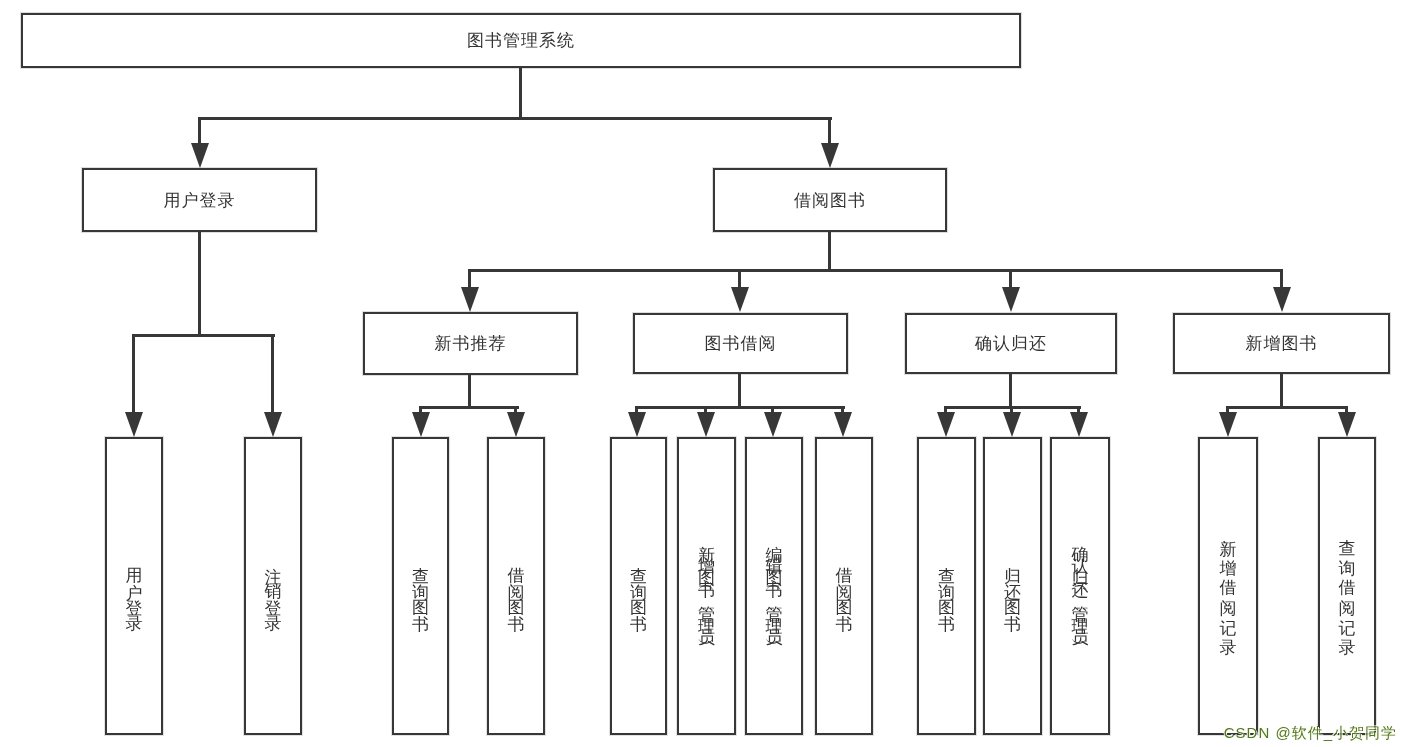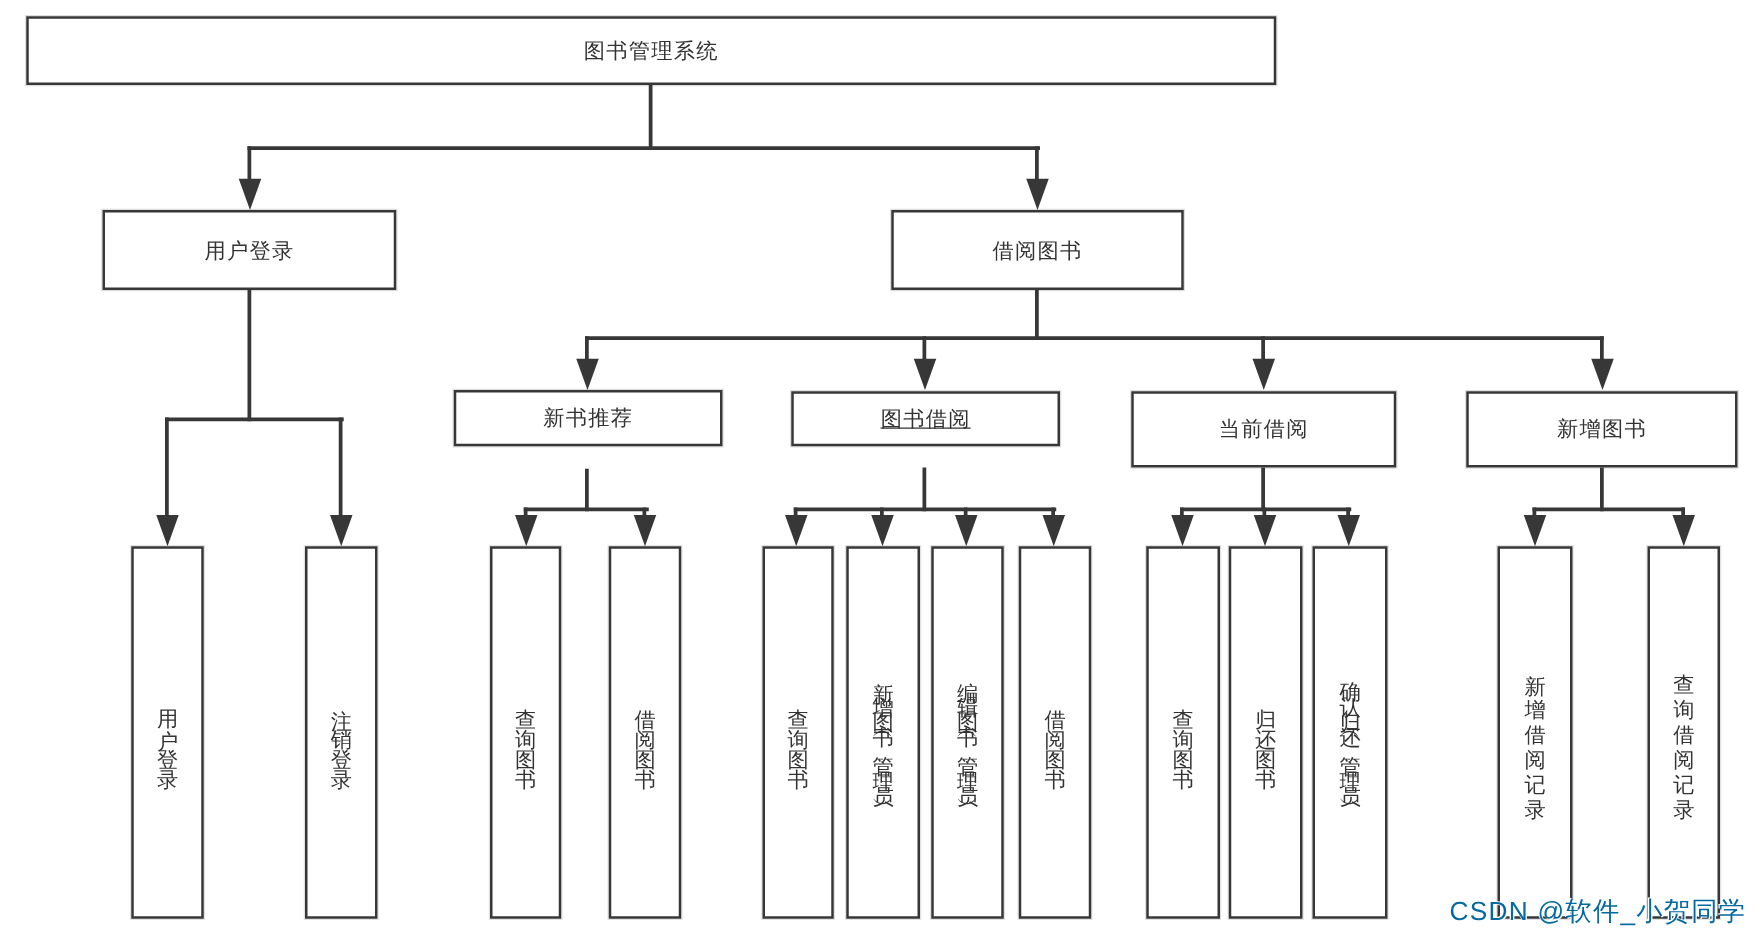--- a/index.html
+++ b/index.html
@@ -47,22 +47,22 @@
   .hline,.vline{position:absolute;background:#373737;}
   .arrow{
     position:absolute;width:0;height:0;
     border-left:9px solid transparent;
     border-right:9px solid transparent;
     border-top:25px solid #373737;
   }
   #watermark{
     position:absolute;
     right:8px;bottom:4px;
-    font-size:21px;
-    color:#0369a1;
+    font-size:15px;
+    color:#4d7c0f;
     text-shadow:1px 1px 0 #ffffff,-1px -1px 0 #ffffff;
     letter-spacing:1px;
   }
 </style>
 </head>
 <body>
 
 <div id="canvas">
 
   <div class="node" style="left:21px;top:13px;width:1000px;height:55px;">
@@ -70,30 +70,30 @@
   </div>
 
   <div class="node" style="left:82px;top:168px;width:235px;height:64px;">
     <span>用户登录</span>
   </div>
 
   <div class="node" style="left:713px;top:168px;width:234px;height:64px;">
     <span>借阅图书</span>
   </div>
 
-  <div class="node" style="left:363px;top:312px;width:215px;height:45px;">
+  <div class="node" style="left:363px;top:312px;width:215px;height:63px;">
     <span>新书推荐</span>
   </div>
 
-  <div class="node" style="left:633px;top:313px;width:215px;height:44px;text-decoration:underline;">
+  <div class="node" style="left:633px;top:313px;width:215px;height:61px;">
     <span>图书借阅</span>
   </div>
 
   <div class="node" style="left:905px;top:313px;width:212px;height:61px;">
-    <span>当前借阅</span>
+    <span>确认归还</span>
   </div>
 
   <div class="node" style="left:1173px;top:313px;width:217px;height:61px;">
     <span>新增图书</span>
   </div>
 
   <div class="leaf" style="left:105px;width:58px;">
     <span class="vtext ls4">用户登录</span>
   </div>
   <div class="leaf" style="left:244px;width:58px;">

